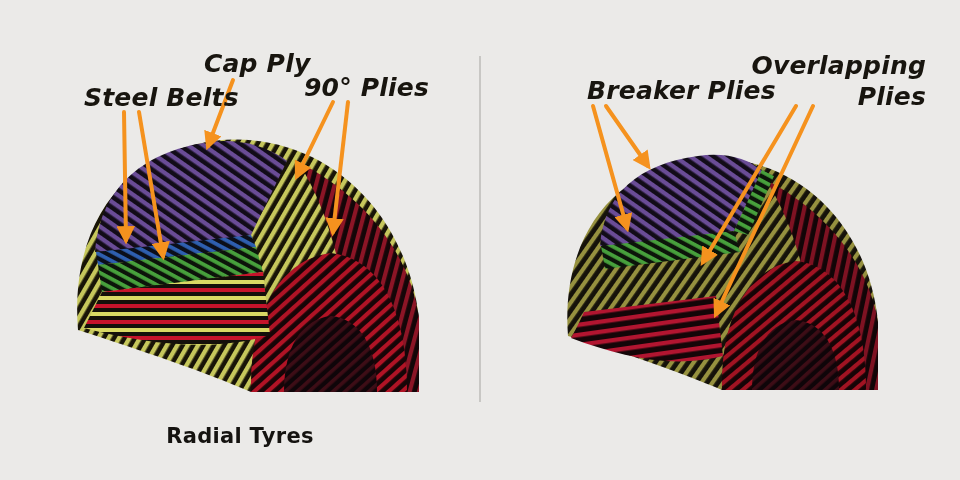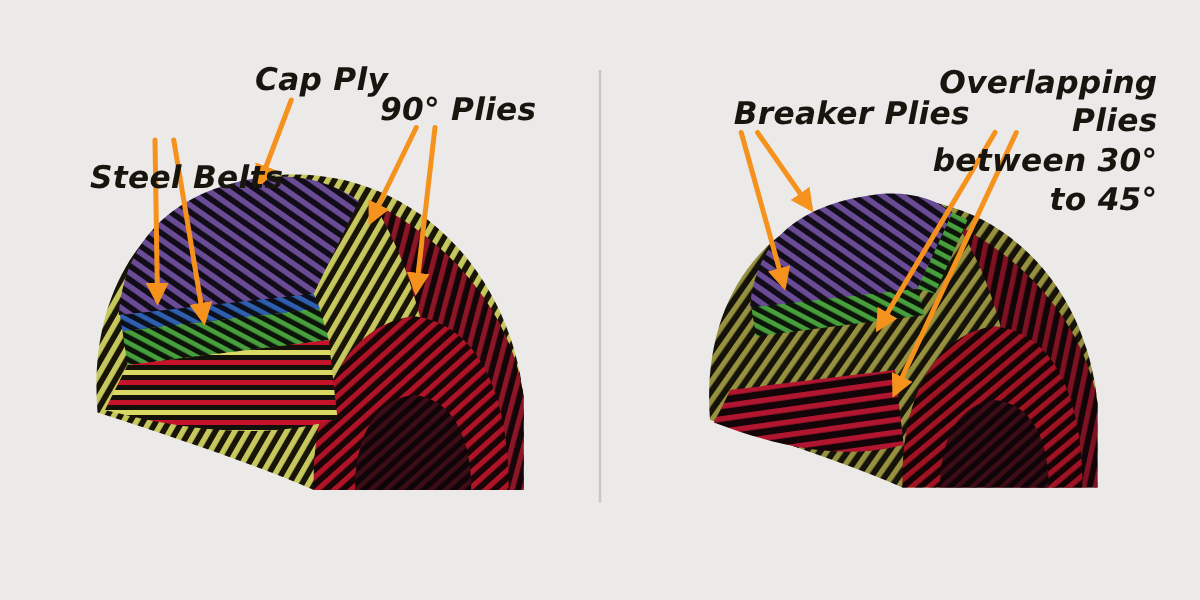--- a/index.html
+++ b/index.html
@@ -28,21 +28,21 @@
   }
   .panel-title{
     position:absolute;
     font-weight:bold;
     font-size:21px;
     color:#151310;
     width:220px;
     text-align:center;
     letter-spacing:.3px;
   }
-  #lbl-steel-belts{left:72px;top:83px;margin-top:44px;}
+  #lbl-steel-belts{left:84px;top:83px;}
   #lbl-cap-ply{left:204px;top:49px;}
   #lbl-90-plies{left:304px;top:73px;text-align:right;}
   #lbl-breaker-plies{left:549px;top:76px;margin-left:38px;}
   #lbl-overlapping{left:716px;top:50px;}
   #title-radial{left:130px;top:424px;}
   #title-bias{left:618px;top:424px;}
 </style>
 </head>
 <body>
 
@@ -142,17 +142,17 @@
     </g>
   </svg>
 
   <div class="lbl" id="lbl-steel-belts">Steel Belts</div>
   <div class="lbl" id="lbl-cap-ply">Cap Ply</div>
   <div class="lbl" id="lbl-90-plies">90° Plies</div>
 
   <div class="lbl" id="lbl-breaker-plies">Breaker Plies</div>
   <div class="lbl lbl-multiline" id="lbl-overlapping">
     <span>Overlapping Plies</span><br>
-    <span>between 30° to 45°</span>
   </div>
 
+  <div class="panel-title" id="title-radial">Radial Tyres</div>
 
 </div>
 
 </body></html>

